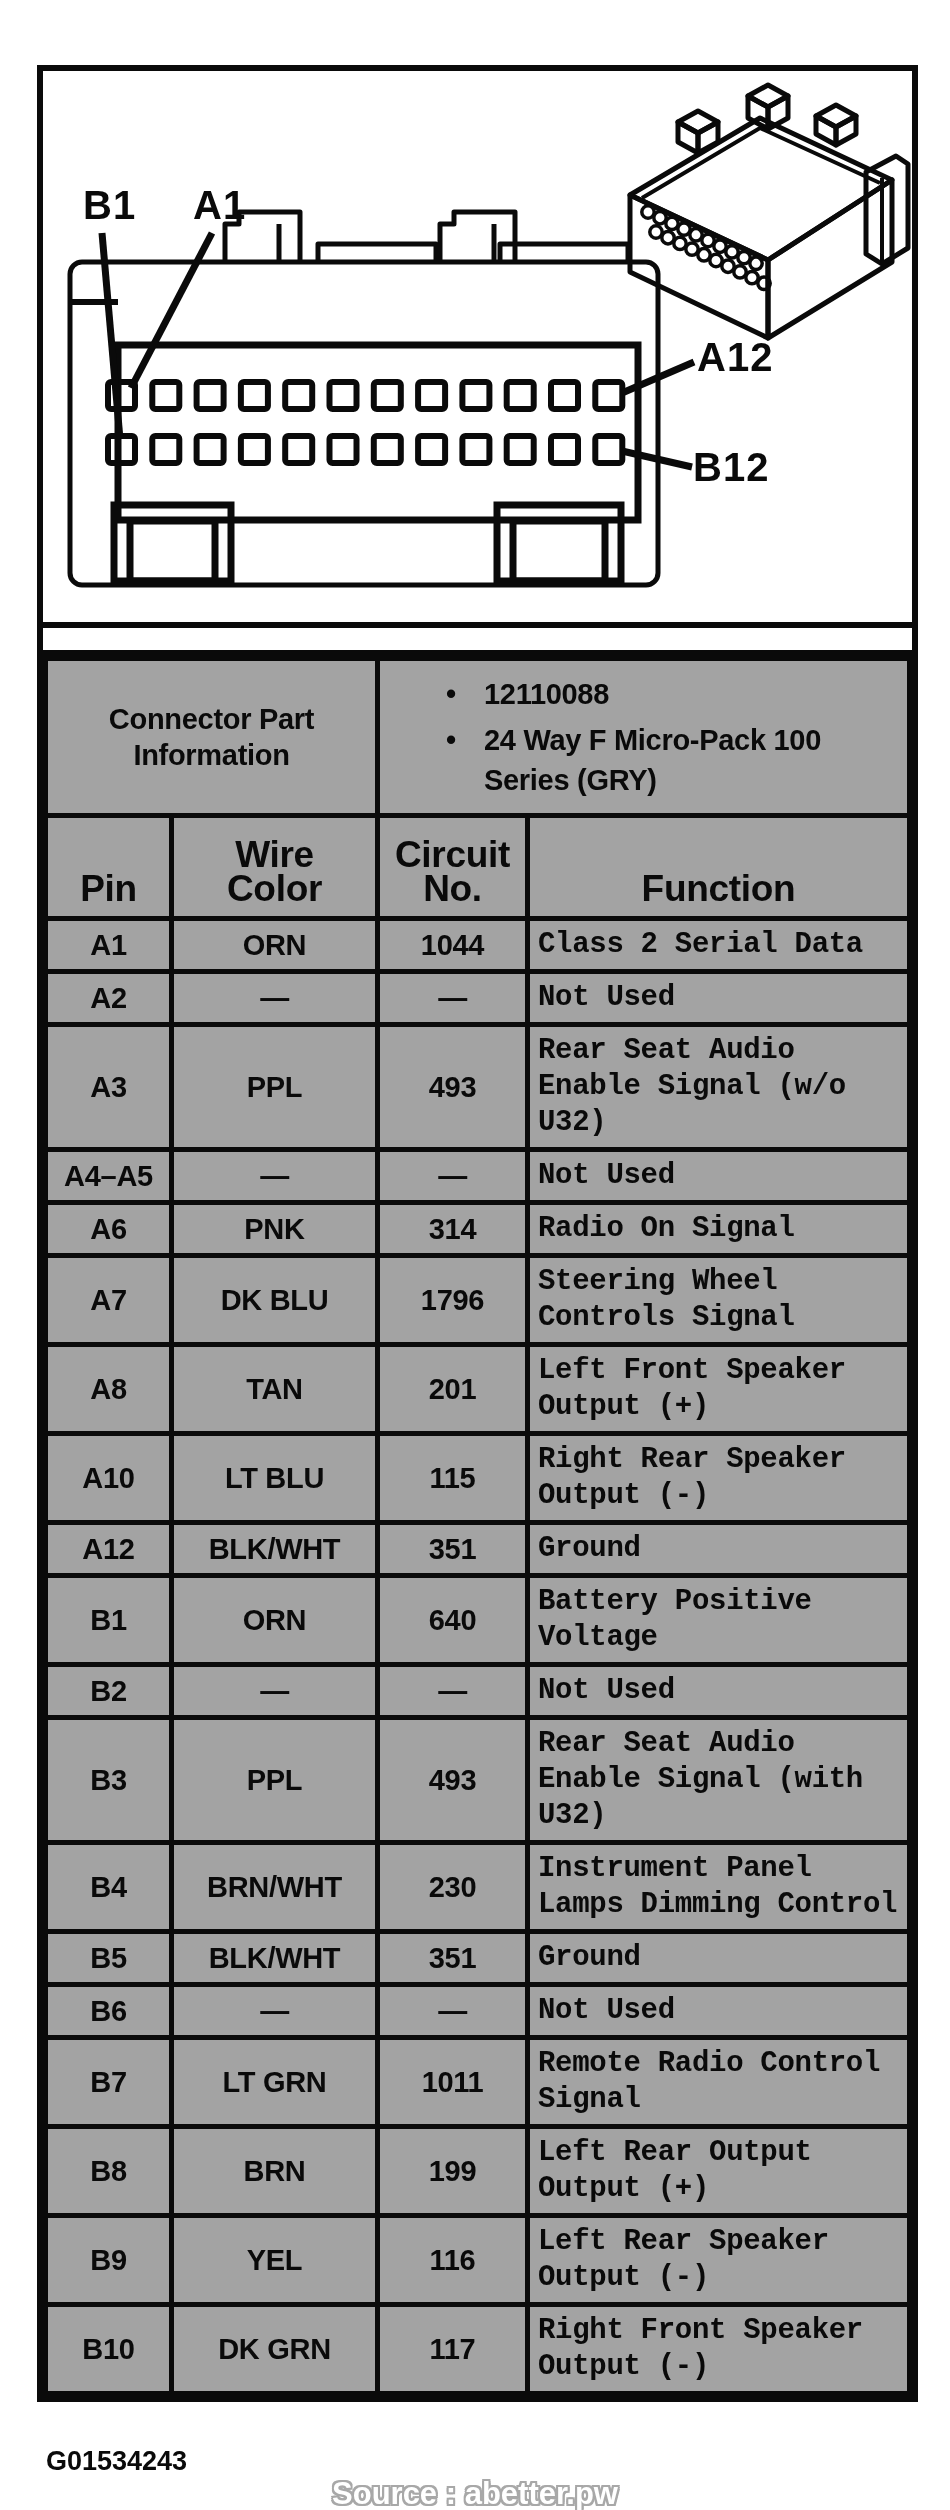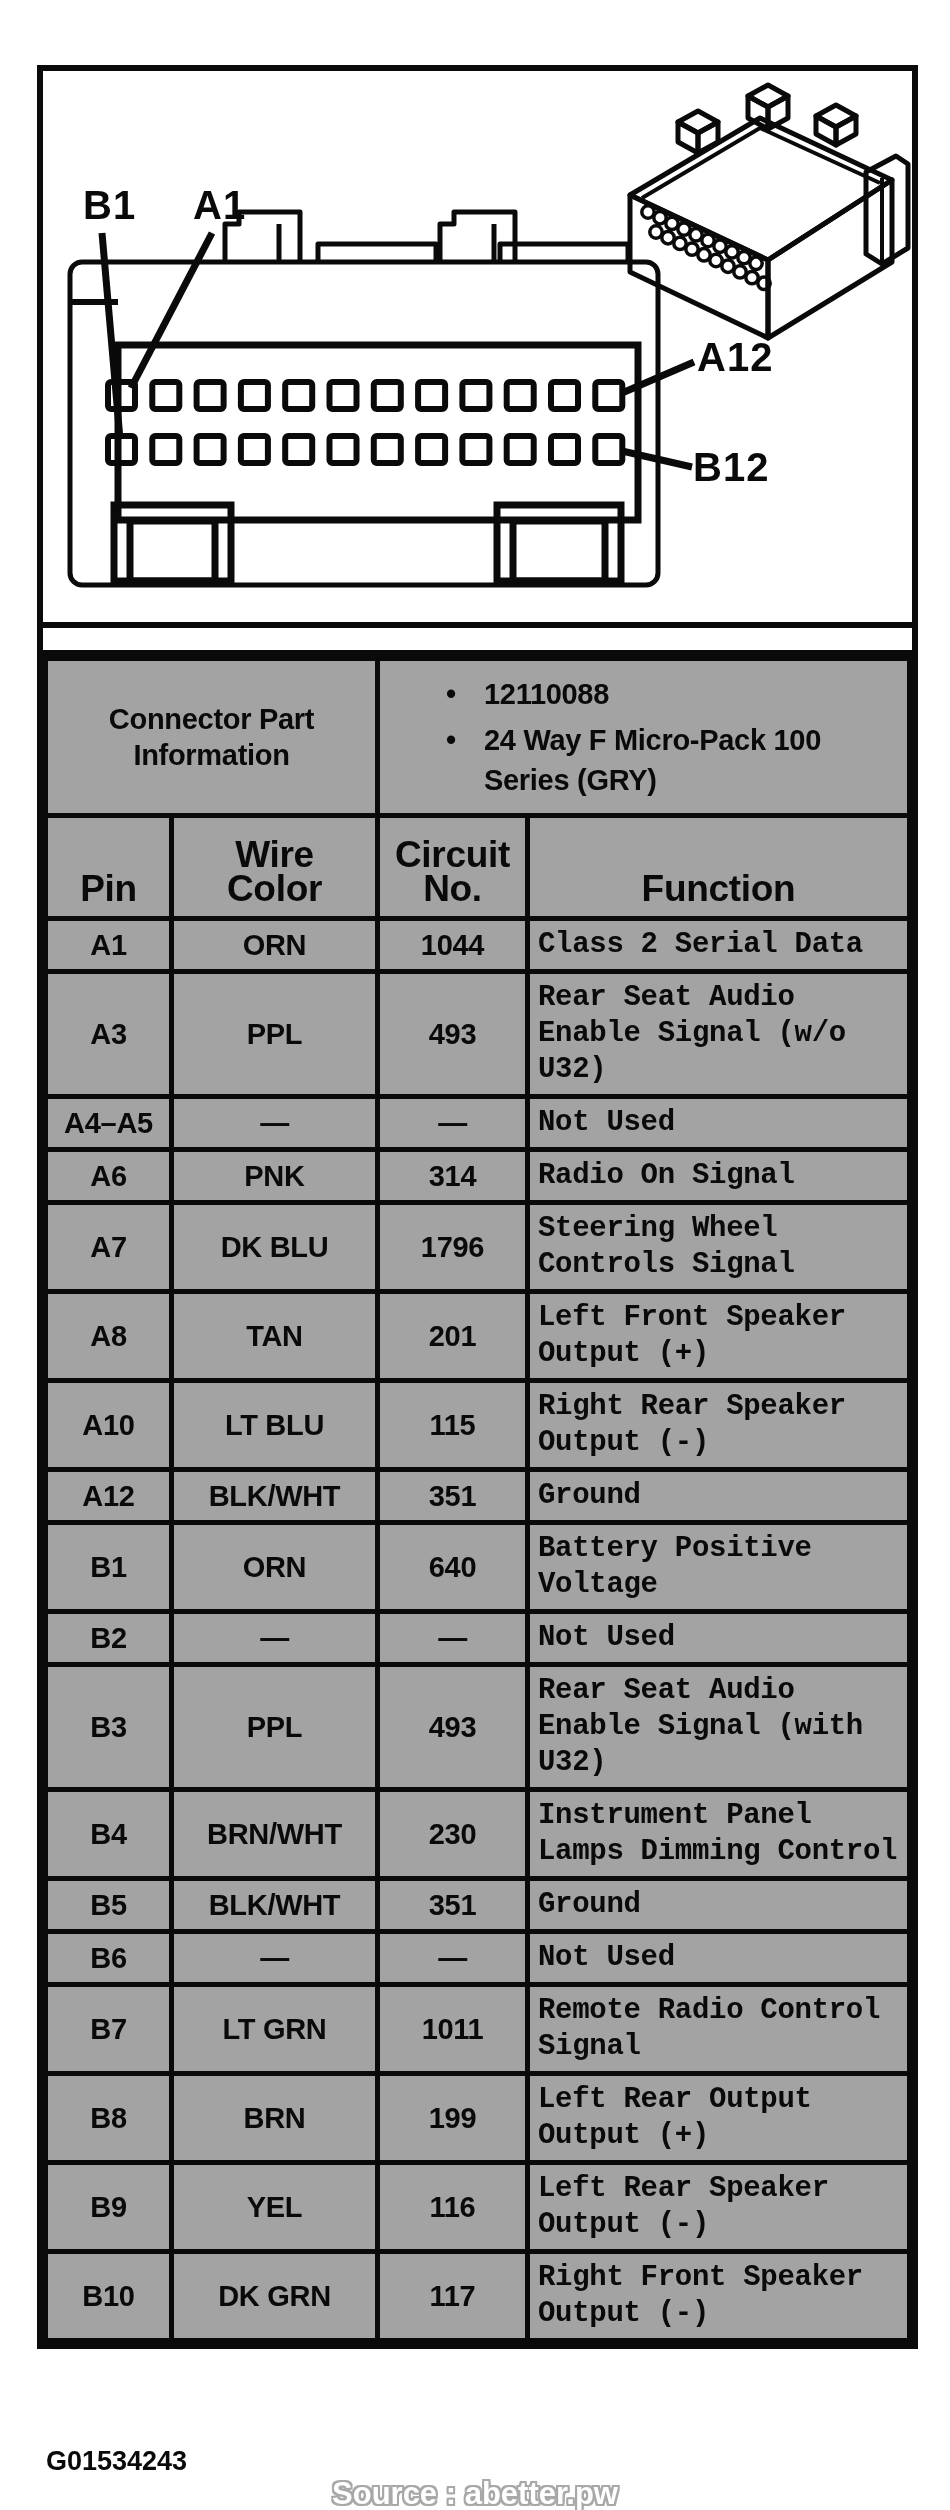--- a/index.html
+++ b/index.html
@@ -190,20 +190,26 @@
       </tr>
     </tbody>
     <tbody>
   <tr>
     <td class="c-pin">A1</td>
     <td class="c-color">ORN</td>
     <td class="c-circ">1044</td>
     <td class="c-func">Class 2 Serial Data</td>
   </tr>
 
+  <tr>
+    <td class="c-pin">A2</td>
+    <td class="c-color">—</td>
+    <td class="c-circ">—</td>
+    <td class="c-func">Not Used</td>
+  </tr>
 
   <tr>
     <td class="c-pin">A3</td>
     <td class="c-color">PPL</td>
     <td class="c-circ">493</td>
     <td class="c-func">Rear Seat Audio Enable Signal (w/o U32)</td>
   </tr>
 
   <tr>
     <td class="c-pin">A4–A5</td>

